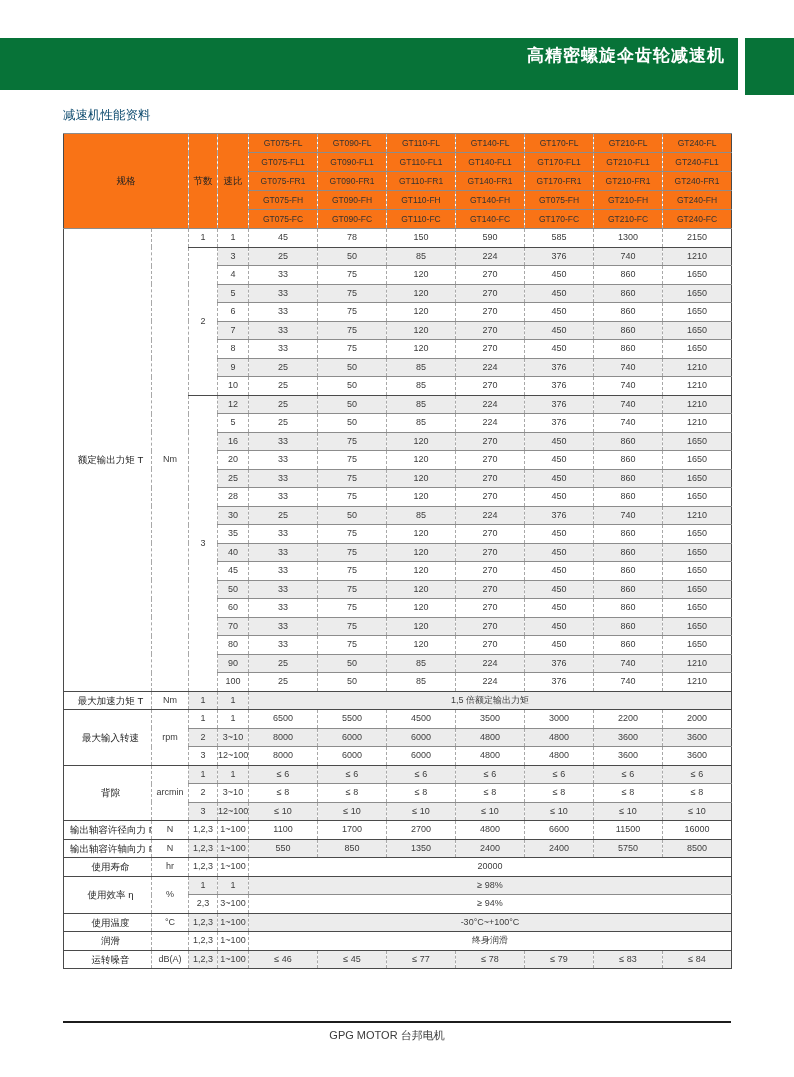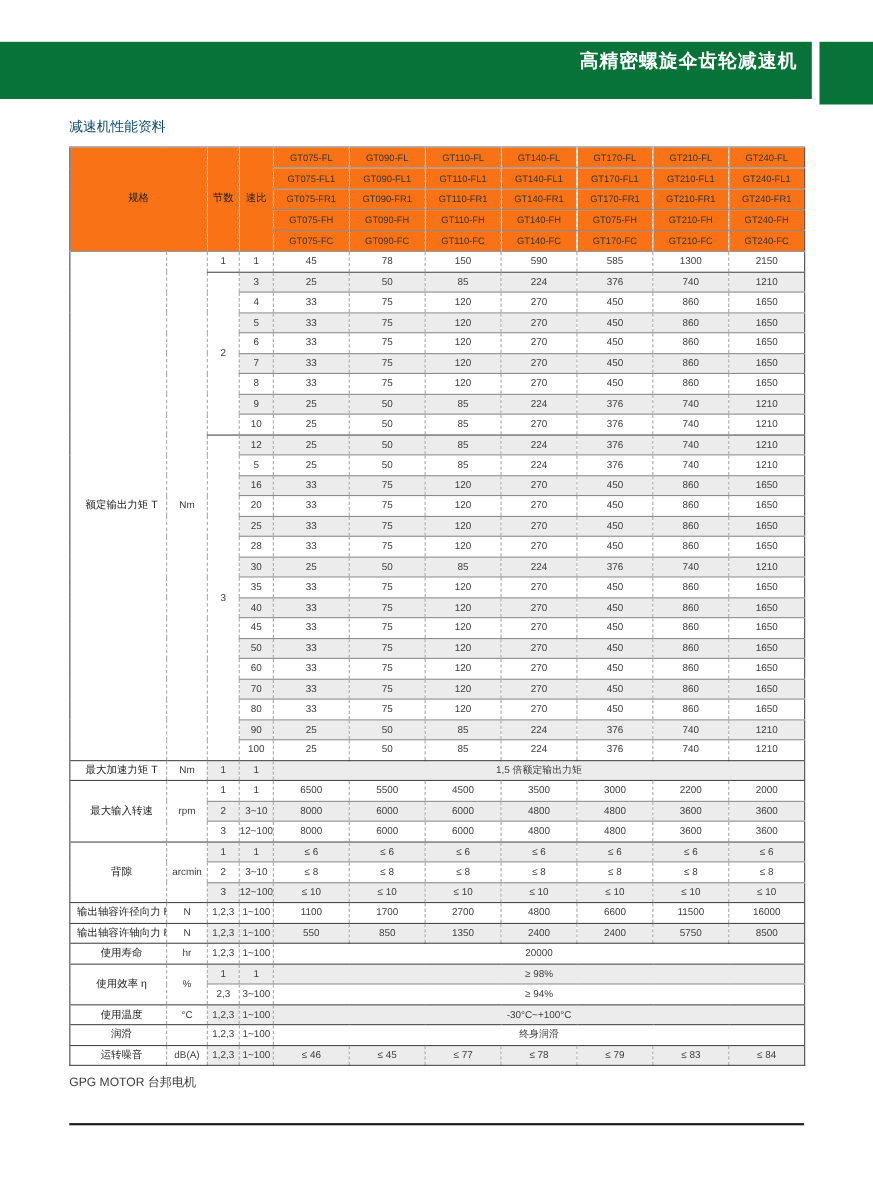--- a/index.html
+++ b/index.html
@@ -26,21 +26,21 @@
   #spec-table th.corner{font-size:9.5px;color:#222;}
   #spec-table td{height:17.5px;background:#fff;}
   #spec-table td.lbl{text-align:center;padding-left:6px;font-size:9.5px;color:#222;}
   #spec-table tr.shade td.ratio,
   #spec-table tr.shade td.val,
   #spec-table tr.shade td.jie:not(.merged-jie){background:#ececec;}
   #spec-table tr.sect td{border-top:1.5px solid #4a4a4a;}
 
   
   #footer-rule{position:absolute;left:63px;top:1021px;width:668px;height:2px;background:#1c1c1c;}
-  #footer-brand{position:absolute;left:63px;top:976px;width:648px;text-align:left;
+  #footer-brand{position:absolute;left:63px;top:1028px;width:648px;text-align:center;
                 font-size:11px;color:#3a3a3a;}
 </style>
 </head>
 <body>
 
 <div id="page">
 
   <div id="title-bar">
     <span>高精密螺旋伞齿轮减速机</span>
   </div>

